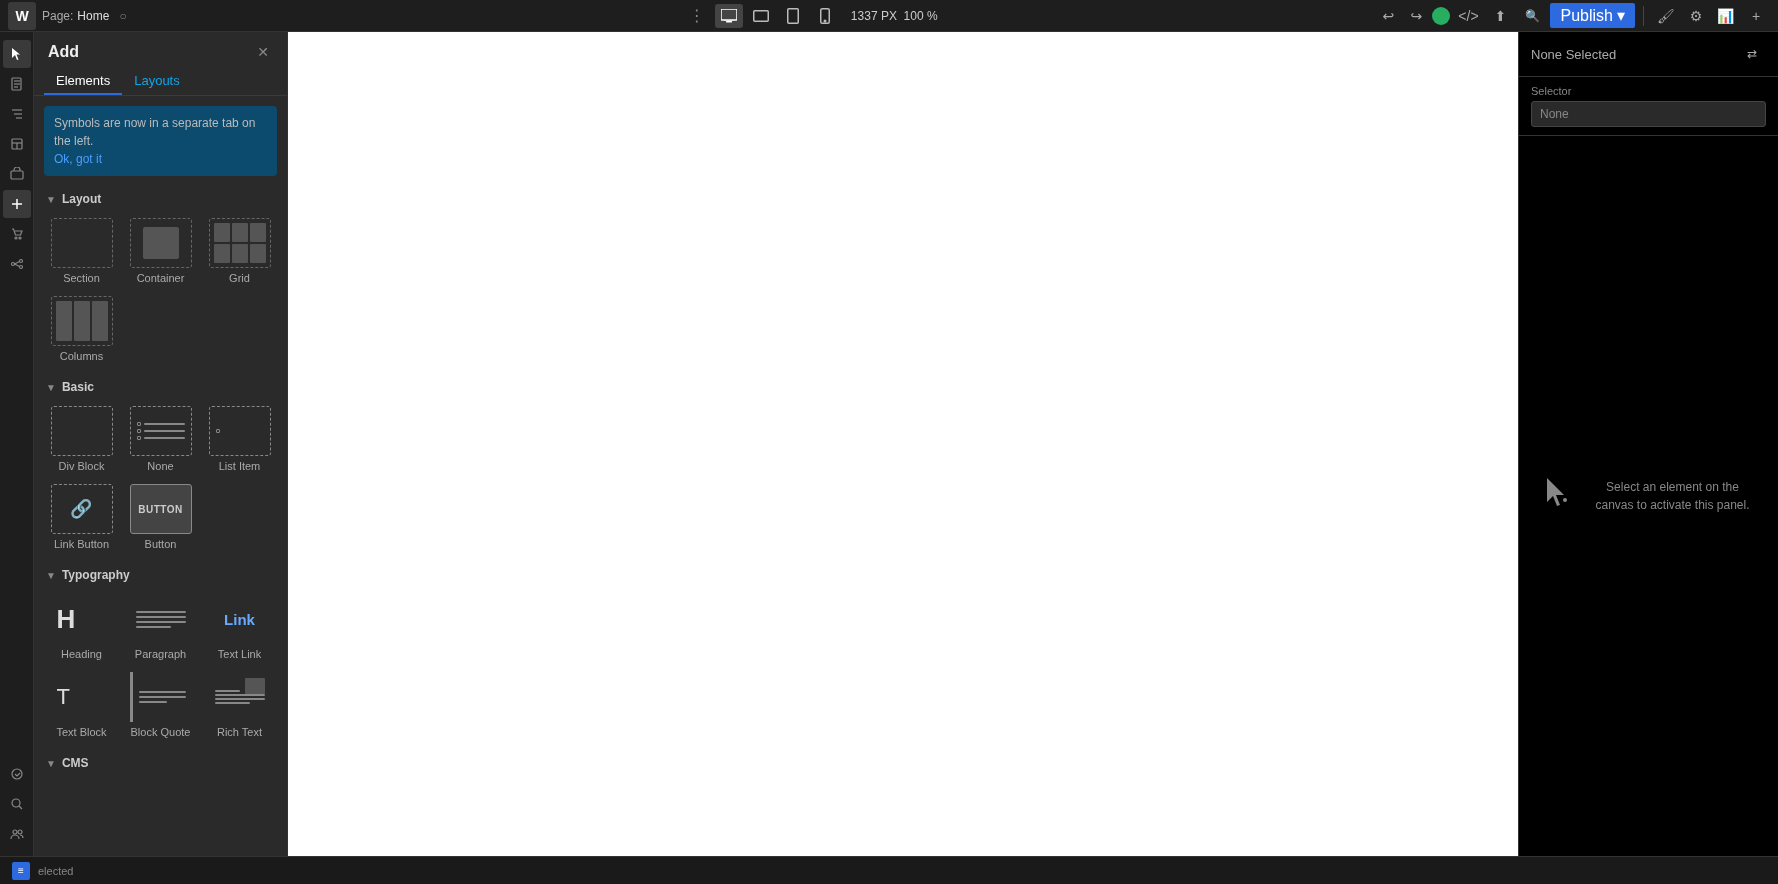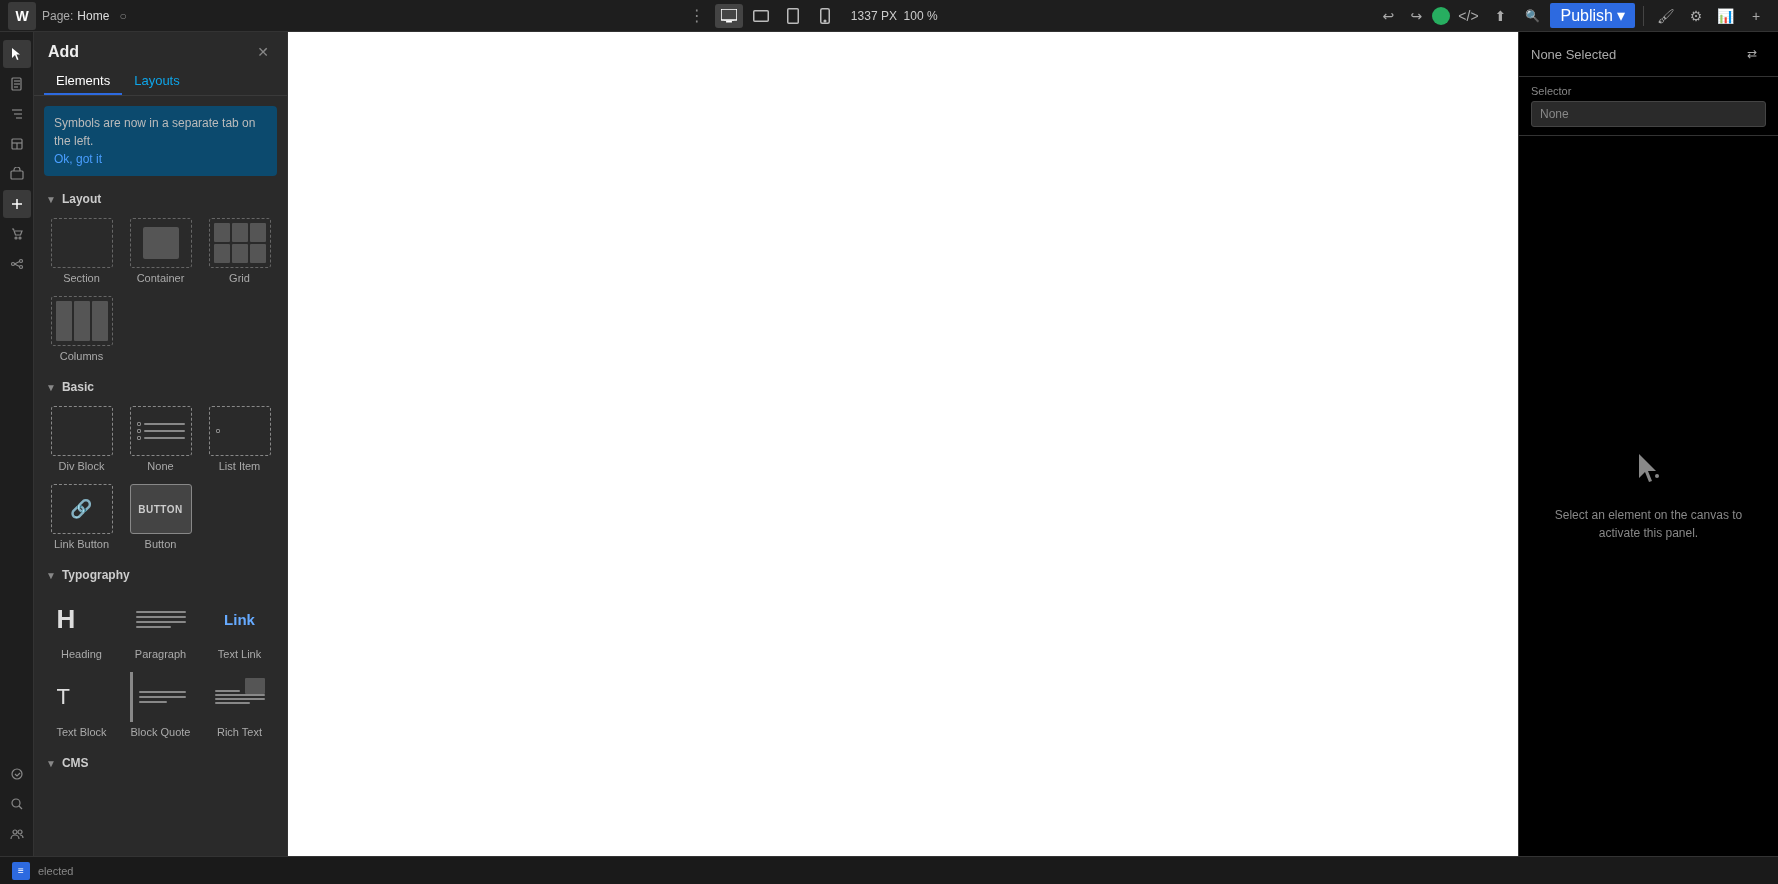--- a/index.html
+++ b/index.html
@@ -542,21 +542,21 @@
       padding: 4px 8px;
       font-size: 12px;
       color: #888;
       height: 26px;
       display: flex;
       align-items: center;
     }
     .right-panel-empty {
       flex: 1;
       display: flex;
-      flex-direction: column;
+      flex-direction: row;
       align-items: center;
       justify-content: center;
       gap: 12px;
       padding: 20px;
     }
     .cursor-icon {
       font-size: 32px;
       color: #666;
     }
     .empty-text {

